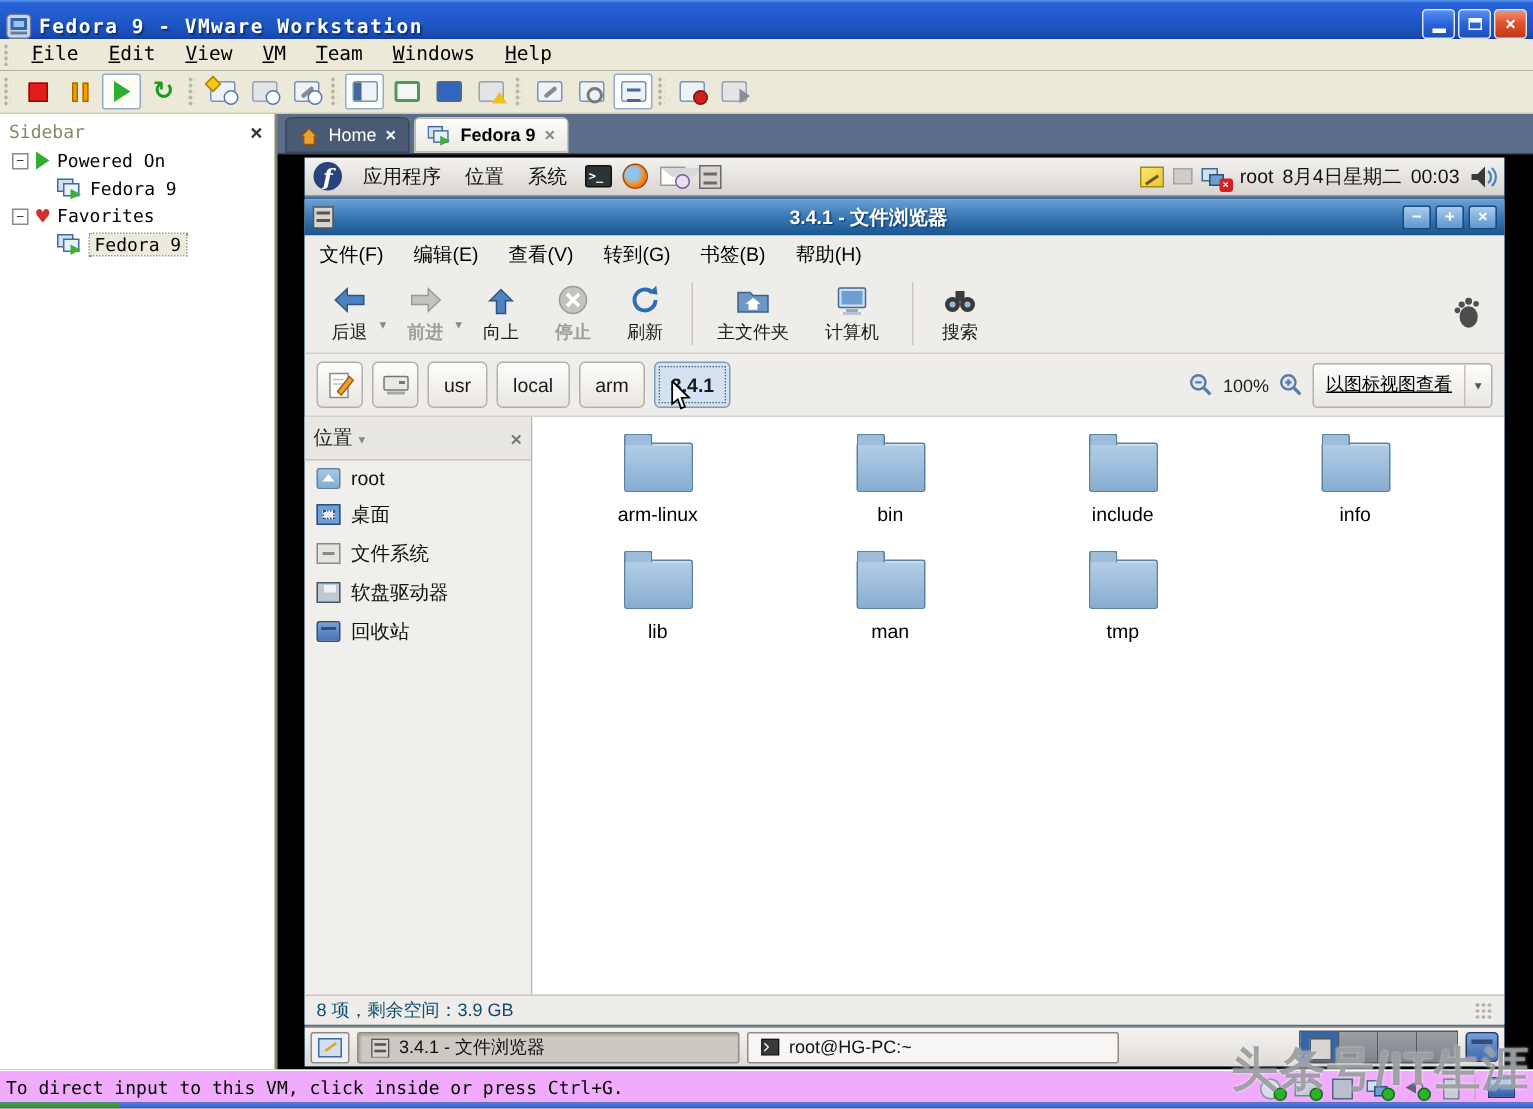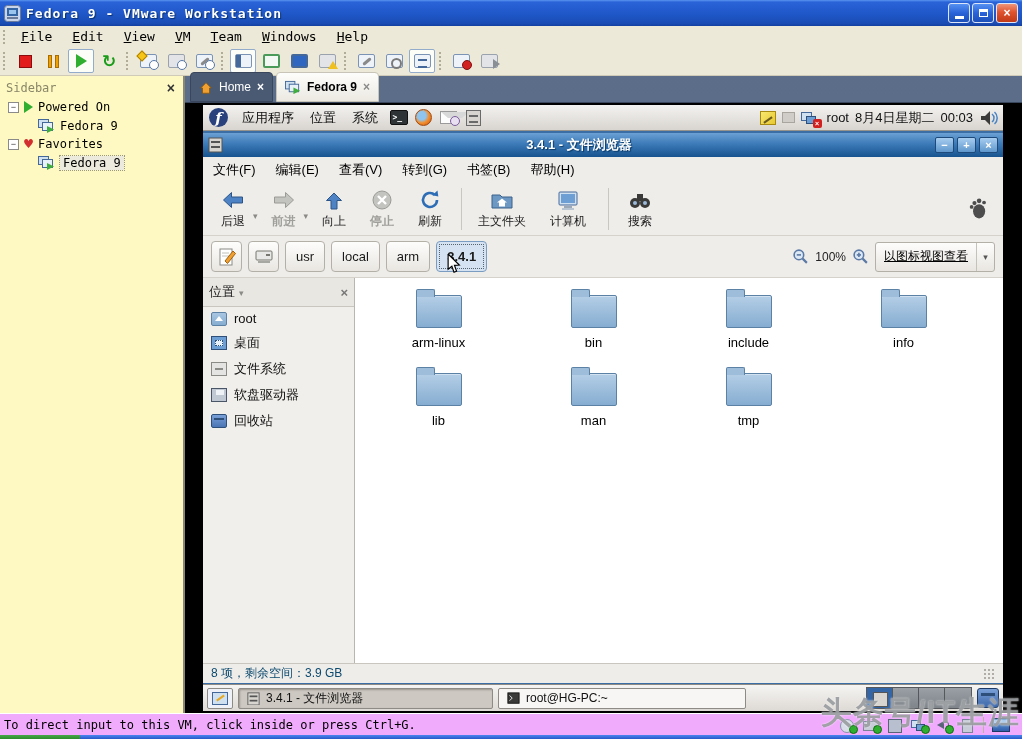--- a/index.html
+++ b/index.html
@@ -3,21 +3,21 @@
 <meta charset="utf-8">
 <style>
   * { margin:0; padding:0; box-sizing:border-box; }
   html,body { width:1022px; height:739px; }
   body { font-family:"Liberation Sans",sans-serif; }
   #screen { position:relative; width:1022px; height:739px; background:#000; overflow:hidden; }
 
   
   .xp-titlebar { position:absolute; left:0; top:0; width:1022px; height:26px;
     background:linear-gradient(180deg,#5a96f0 0%,#2a63d8 8%,#1f57c8 55%,#1a4cb4 90%,#1240a0 100%);
-    display:flex; align-items:center; padding:0 4px; }
+    display:flex; align-items:flex-end; padding:0 4px; }
   .xp-appicon { width:17px; height:17px; margin-right:5px; display:inline-block; }
   .xp-title { color:#fff; font:bold 13px "DejaVu Sans Mono",monospace; letter-spacing:1px;
     text-shadow:1px 1px 1px #08306e; flex:1; }
   .xp-btns { display:flex; gap:2px; }
   .xpb { width:22px; height:20px; border:1px solid #dce6f8; border-radius:3px;
     display:flex; align-items:center; justify-content:center; color:#fff; font:bold 12px "Liberation Sans",sans-serif;
     background:linear-gradient(180deg,#5590f2,#2a63d8 50%,#1c50b8); }
   .xpb-close { background:linear-gradient(180deg,#f09579,#e0532f 45%,#c03a18); }
   .g-min { display:block; width:9px; height:3px; background:#fff; margin-top:9px; }
   .g-rest { display:block; width:9px; height:8px; border:1px solid #fff; border-top-width:3px; }
@@ -56,39 +56,39 @@
   .mw-gear::after { content:""; position:absolute; left:4px; top:3px; width:7px; height:7px;
     border-radius:50%; border:2px solid #7a7a7a; }
   .mw-lines::after { content:""; position:absolute; left:3px; top:4px; width:9px; height:5px;
     border-top:2px solid #44689a; border-bottom:2px solid #44689a; }
   .mw-rec::after { content:""; position:absolute; right:-3px; bottom:-3px; width:8px; height:8px;
     border-radius:50%; background:#d02020; border:1px solid #801010; }
   .mw-rep::after { content:""; position:absolute; right:-3px; bottom:-2px; width:0; height:0;
     border-left:7px solid #8a8f96; border-top:5px solid transparent; border-bottom:5px solid transparent; }
 
   
-  .vmw-sidebar { position:absolute; left:0; top:76px; width:185px; height:637px; background:#fef9c3;
+  .vmw-sidebar { position:absolute; left:0; top:76px; width:185px; height:637px; background:#ffffff;
     border-right:2px solid #8a8774; font-family:"DejaVu Sans Mono",monospace; }
   .sb-head { display:flex; align-items:center; justify-content:space-between; padding:4px 8px 2px 6px;
     color:#8a8668; font-size:12px; }
   .sb-close { color:#333; font:bold 14px "Liberation Sans",sans-serif; }
   .sb-row { display:flex; align-items:center; gap:5px; font-size:12px; color:#000; padding:2px 0 2px 8px; }
   .sb-row.child { padding-left:38px; }
   .sb-sel { background:#eceadc; outline:1px dotted #9a9880; padding:0 3px; }
   .expander { width:11px; height:11px; border:1px solid #8a8a8a; background:#fff; display:flex;
     align-items:center; justify-content:center; font:9px "Liberation Sans",sans-serif; color:#333; }
   .tri-play { width:0; height:0; border-left:9px solid #2fae2f; border-top:6px solid transparent; border-bottom:6px solid transparent; }
   .heart { color:#d23030; font-size:15px; line-height:12px; }
   .vm-ic { width:17px; height:15px; display:inline-block; }
 
   
   .vmw-tabbar { position:absolute; left:185px; top:76px; width:837px; height:27px;
     background:linear-gradient(180deg,#66779404,#5c6d8a); background-color:#5c6d8a; border-bottom:1px solid #39465c;
     display:flex; align-items:flex-end; padding-left:5px; }
-  .vmw-tab { height:30px; display:flex; align-items:center; gap:6px; padding:11px 8px; margin-right:3px;
+  .vmw-tab { height:24px; display:flex; align-items:center; gap:6px; padding:11px 8px; margin-right:3px;
     border-radius:4px 4px 0 0; font-size:12px; }
   .vmw-tab.home { background:#4a5a73; border:1px solid #39465c; color:#fff; }
   .vmw-tab.active { background:linear-gradient(180deg,#fdfdfb,#ece9e2); border:1px solid #c8c4b8; color:#000; font-weight:bold; }
   .tab-close { font:bold 12px "Liberation Sans",sans-serif; }
   .vmw-tab.home .tab-close { color:#fff; }
   .vmw-tab.active .tab-close { color:#8a8a8a; }
 
   
   .console { position:absolute; left:185px; top:103px; width:837px; height:610px; background:#000; }
   .vm { position:absolute; left:18px; top:2px; width:800px; height:606px; background:#3b6ea5; overflow:hidden; }

